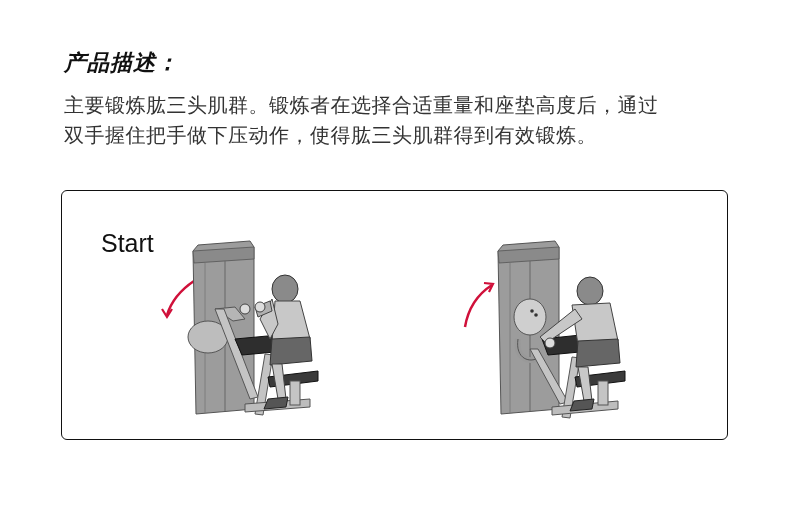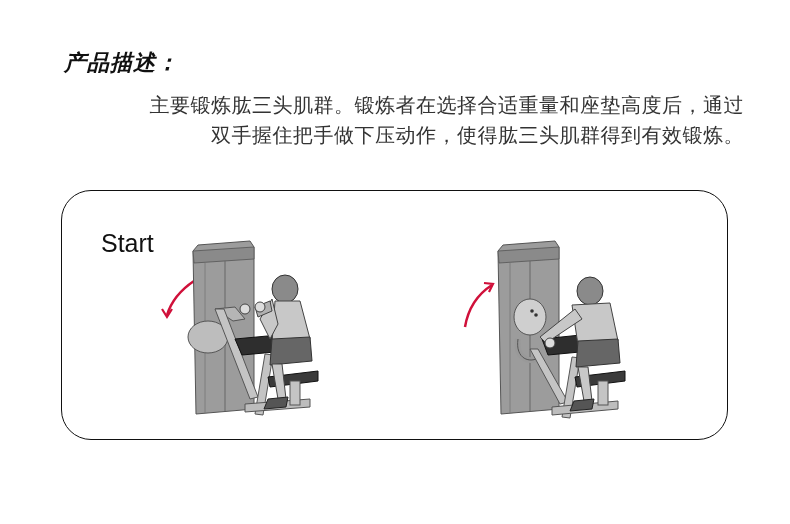--- a/index.html
+++ b/index.html
@@ -28,31 +28,30 @@
     }
     .desc {
       position: absolute;
       left: 64px;
       top: 90px;
       width: 680px;
       font-size: 20px;
       line-height: 30px;
       color: #333;
       letter-spacing: 0.5px;
-      text-align: right;
     }
     .desc div { white-space: nowrap; }
     .card {
       position: absolute;
       left: 61px;
       top: 190px;
       width: 667px;
       height: 250px;
       border: 1.5px solid #111;
-      border-radius: 30px;
+      border-radius: 6px;
       box-sizing: border-box;
     }
     .phase-label {
       position: absolute;
       font-family: "Liberation Sans", sans-serif;
       font-size: 25px;
       color: #111;
     }
     .illu {
       position: absolute;

